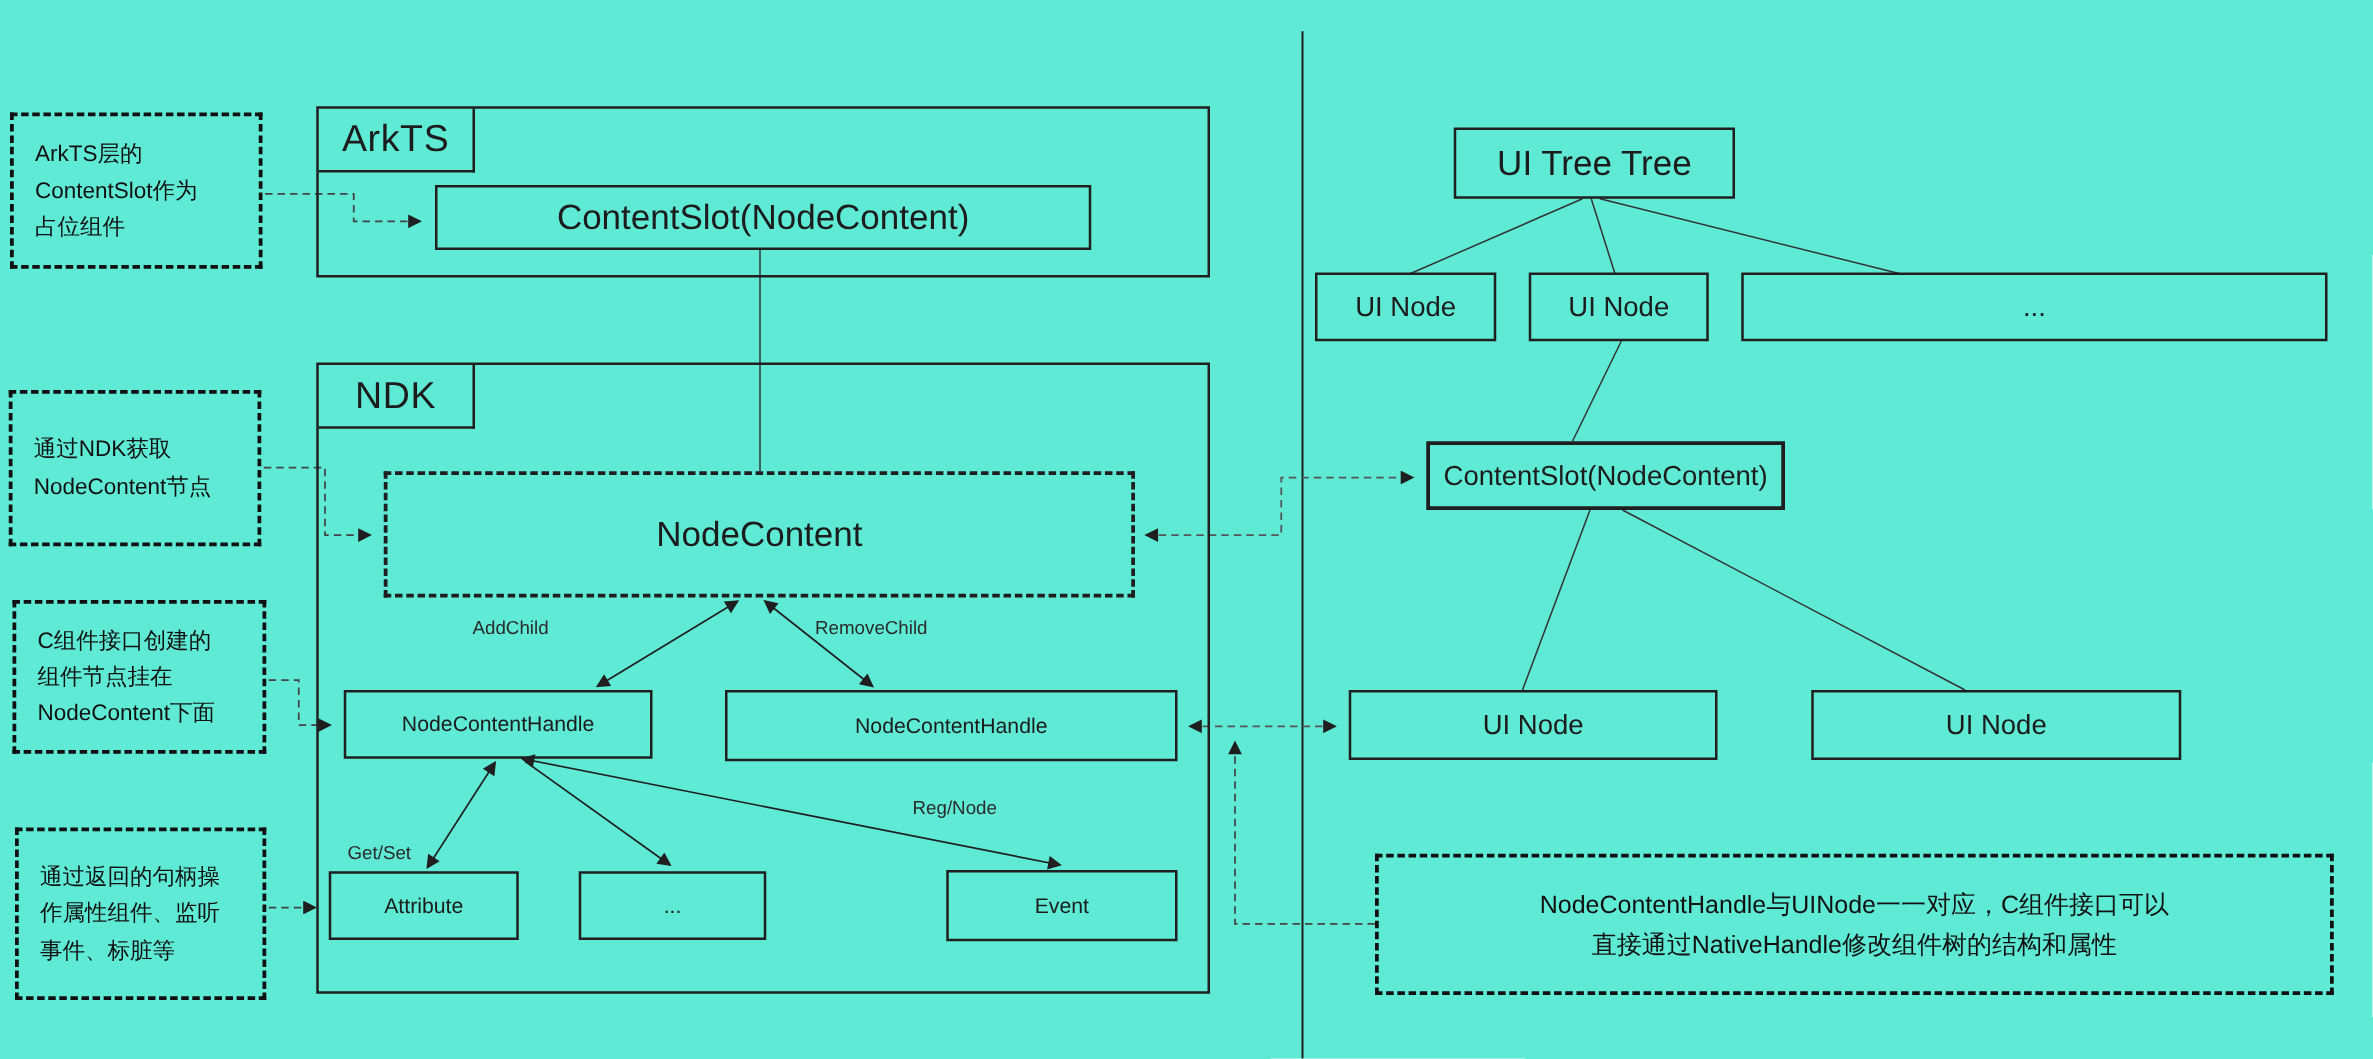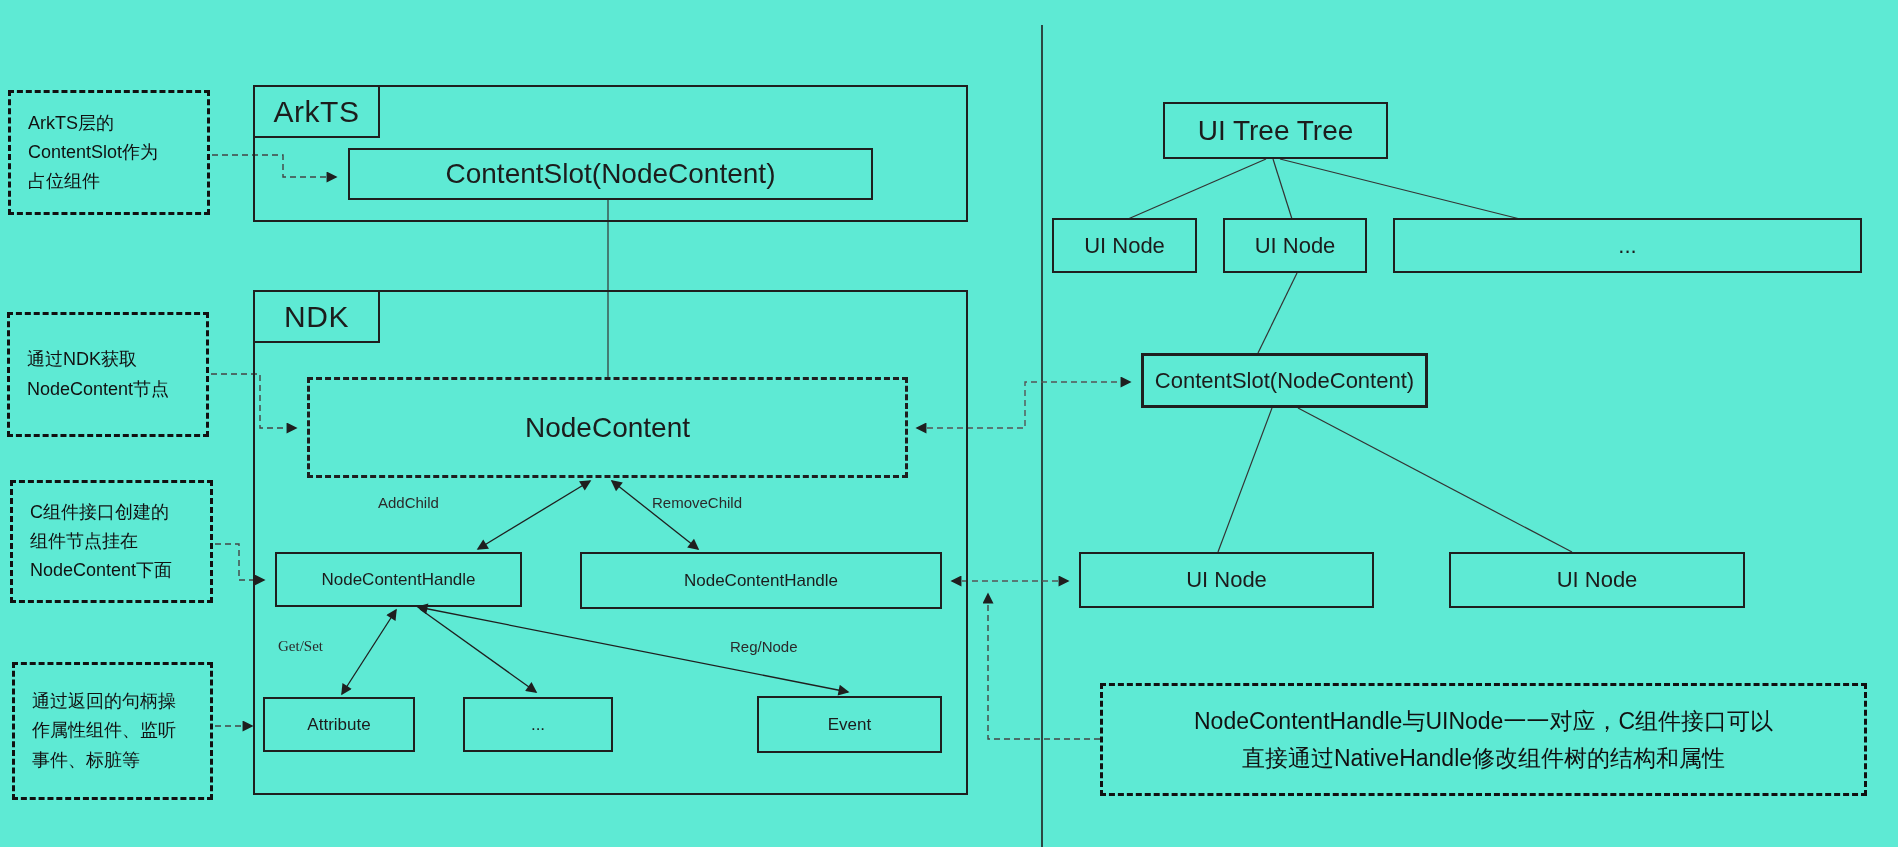--- a/index.html
+++ b/index.html
@@ -17,21 +17,21 @@
   .t-lg{font-size:28px;}
   .t-md{font-size:17px;}
   .t-node{font-size:22px;}
   .t-sm{position:absolute;font-size:15px;color:#2b2b2b;white-space:nowrap;}
   .note{position:absolute;border:3px dashed #111;box-sizing:border-box;
         display:flex;flex-direction:column;justify-content:center;
         padding-left:17px;padding-right:6px;font-size:18px;line-height:1.62;color:#111;}
   .note div{white-space:nowrap;}
   .note-bottom{position:absolute;border:3px dashed #111;box-sizing:border-box;
         display:flex;flex-direction:column;justify-content:center;align-items:center;
-        font-size:23px;line-height:1.6;color:#111;text-align:center;}
+        font-size:20px;line-height:1.6;color:#111;text-align:center;}
 </style>
 </head>
 <body>
 
 <div class="stage">
 
   <svg class="wires" viewBox="0 0 1898 847">
     <defs>
       <marker id="ah" viewBox="0 0 10 10" refX="8.6" refY="5" markerWidth="13" markerHeight="11" markerUnits="userSpaceOnUse" orient="auto-start-reverse">
         <path d="M0,0 L10,5 L0,10 Z" fill="#1f1f1f"></path>
@@ -108,21 +108,21 @@
   <div class="t-sm" style="left:378px;top:494px;">AddChild</div>
   <div class="t-sm" style="left:652px;top:494px;text-align:right;">RemoveChild</div>
 
   <div class="box solid t-md" style="left:275px;top:552px;width:247px;height:55px;">
     <span>NodeContentHandle</span>
   </div>
   <div class="box solid t-md" style="left:580px;top:552px;width:362px;height:57px;">
     <span>NodeContentHandle</span>
   </div>
 
-  <div class="t-sm" style="left:278px;top:638px;font-family:Liberation Serif, serif;">Get/Set</div>
+  <div class="t-sm" style="left:278px;top:674px;">Get/Set</div>
   <div class="t-sm" style="left:730px;top:638px;">Reg/Node</div>
 
   <div class="box solid t-md" style="left:263px;top:697px;width:152px;height:55px;">
     <span>Attribute</span>
   </div>
   <div class="box solid t-md" style="left:463px;top:697px;width:150px;height:55px;">
     <span>...</span>
   </div>
   <div class="box solid t-md" style="left:757px;top:696px;width:185px;height:57px;">
     <span>Event</span>

